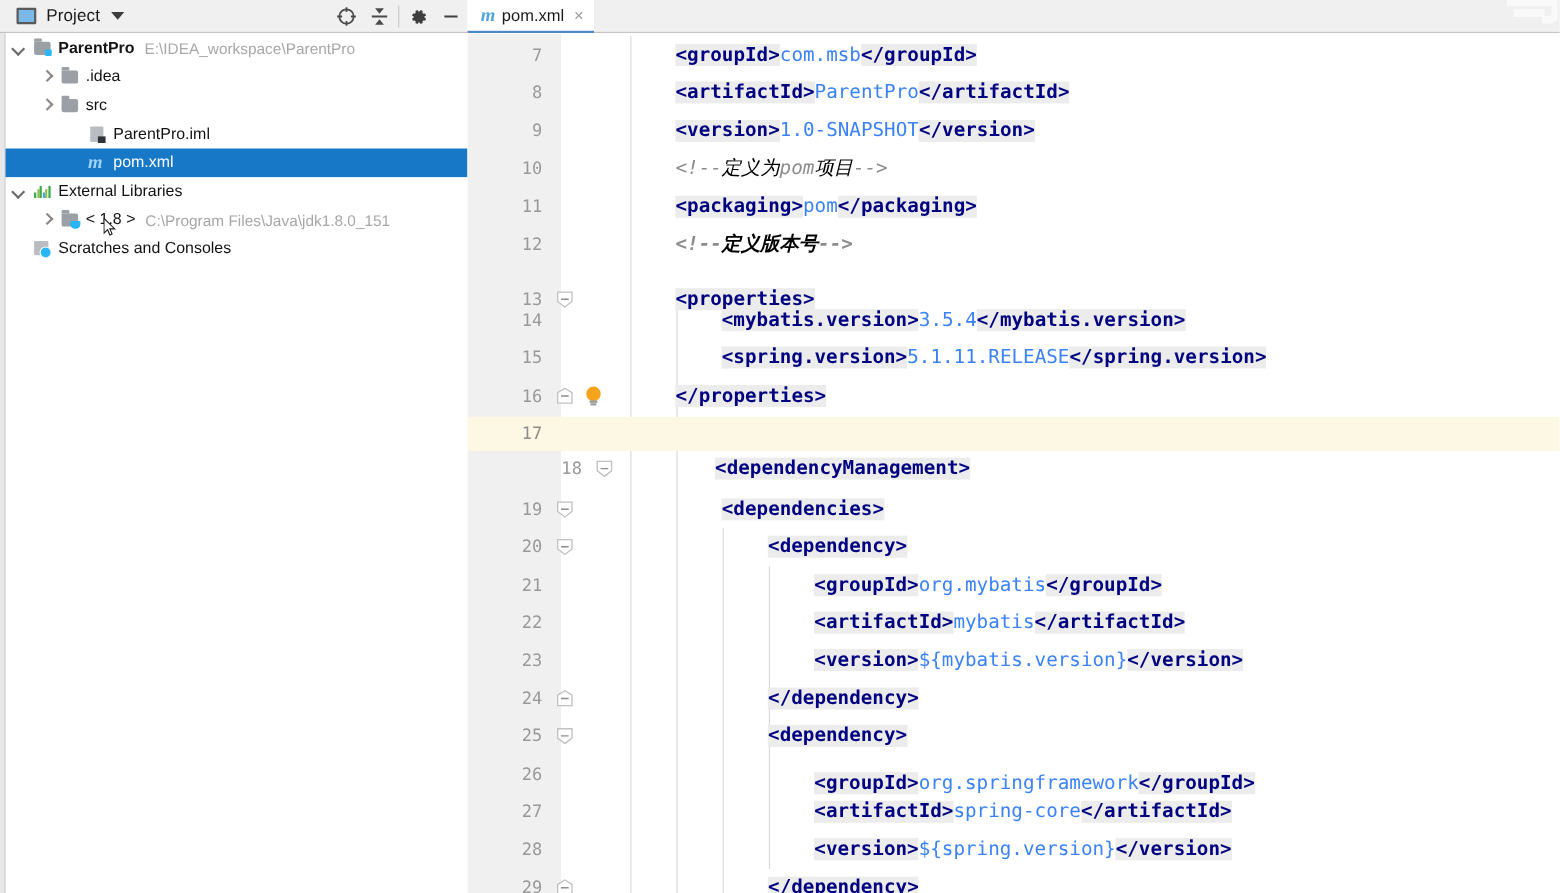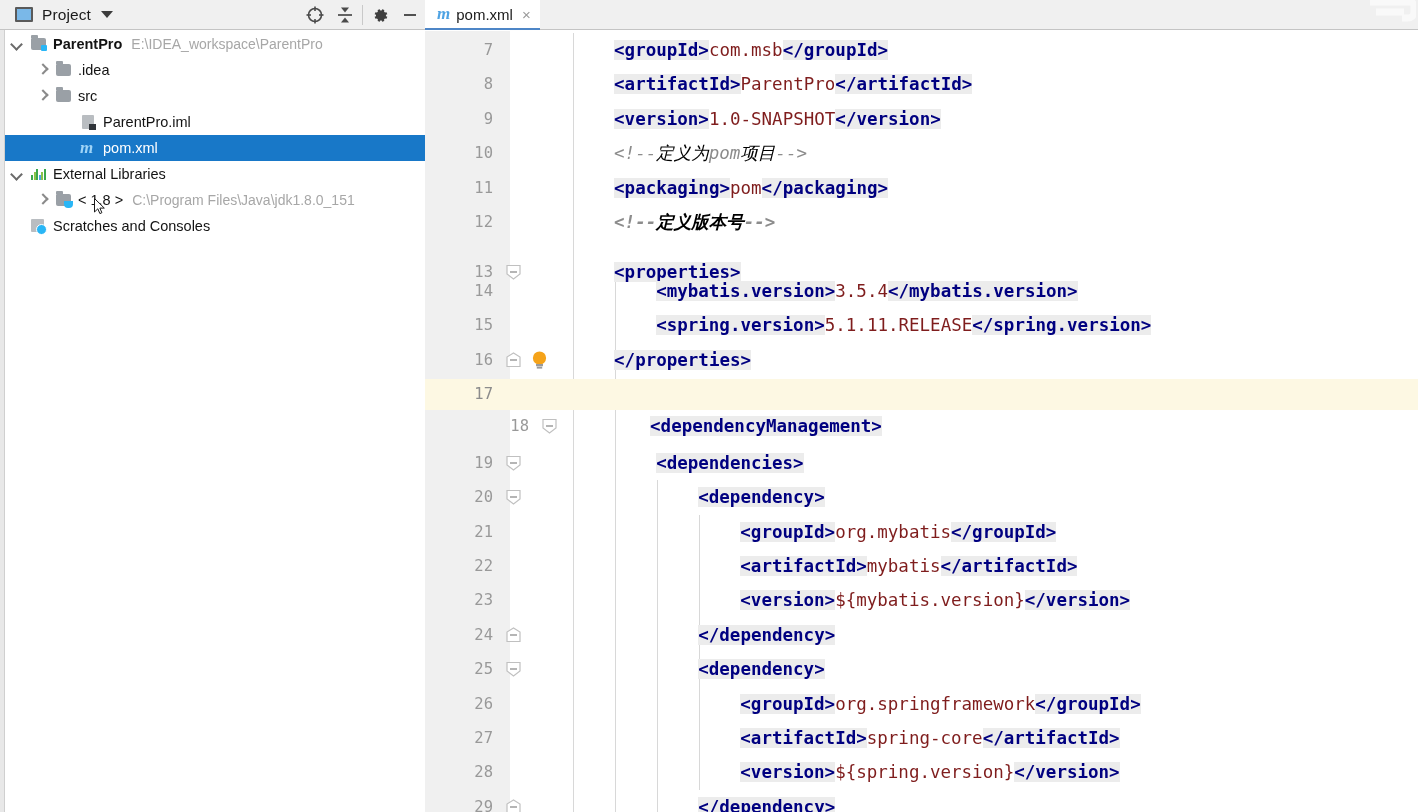--- a/index.html
+++ b/index.html
@@ -215,21 +215,21 @@
     white-space: pre;
   }
   .cline.current .hl {
     position: absolute; left: 0; top: 2px; width: 993px; height: 31px;
     background: #fdf8e3;
   }
   .cline.current .lnum { color: #8c8c8c; }
 
   
   .tg { color: #000080; font-weight: bold; background: #ececec; }
-  .tv { color: #7f1d1d; background: #ffffff; text-align: center; }
+  .tv { color: #3b82f6; background: #ffffff; text-align: center; }
   .cm { color: #8c8c8c; font-style: italic; }
   .cm-cn { font-family: "DejaVu Sans", sans-serif; font-style: italic; }
 
   
   .iguide {
     position: absolute; width: 1px; background: #d8d8d8;
   }
 
   
   #watermark {
@@ -494,21 +494,21 @@
           <div class="cline" style="top: 621.2px;">
             <span class="lnum">25</span>
             <span class="fold"><svg width="17" height="16" viewBox="0 0 17 16">
                 <path d="M2 1.5 L15 1.5 L15 10 L8.5 15 L2 10 Z" fill="#ffffff" stroke="#c0c0c0" stroke-width="1.2"></path>
                 <line x1="5" y1="8" x2="12" y2="8" stroke="#8d8d8d" stroke-width="1.3"></line>
               </svg></span>
             <span class="ctext" style="left: 273.24px;"><span class="tg">&lt;dependency&gt;</span></span>
           </div>
           <div class="cline" style="top: 655.6px;">
             <span class="lnum">26</span>
-            <span class="ctext" style="left: 315.32px;"><span class="tg">&lt;groupId&gt;</span><span class="tv">org.springframework</span><span class="tg">&lt;/groupId&gt;</span></span>
+            <span class="ctext" style="left: 315.32px; margin-top: 8px;"><span class="tg">&lt;groupId&gt;</span><span class="tv">org.springframework</span><span class="tg">&lt;/groupId&gt;</span></span>
           </div>
           <div class="cline" style="top: 690px;">
             <span class="lnum">27</span>
             <span class="ctext" style="left: 315.32px;"><span class="tg">&lt;artifactId&gt;</span><span class="tv">spring-core</span><span class="tg">&lt;/artifactId&gt;</span></span>
           </div>
           <div class="cline" style="top: 724.4px;">
             <span class="lnum">28</span>
             <span class="ctext" style="left: 315.32px;"><span class="tg">&lt;version&gt;</span><span class="tv">${spring.version}</span><span class="tg">&lt;/version&gt;</span></span>
           </div>
           <div class="cline" style="top: 758.8px;">

